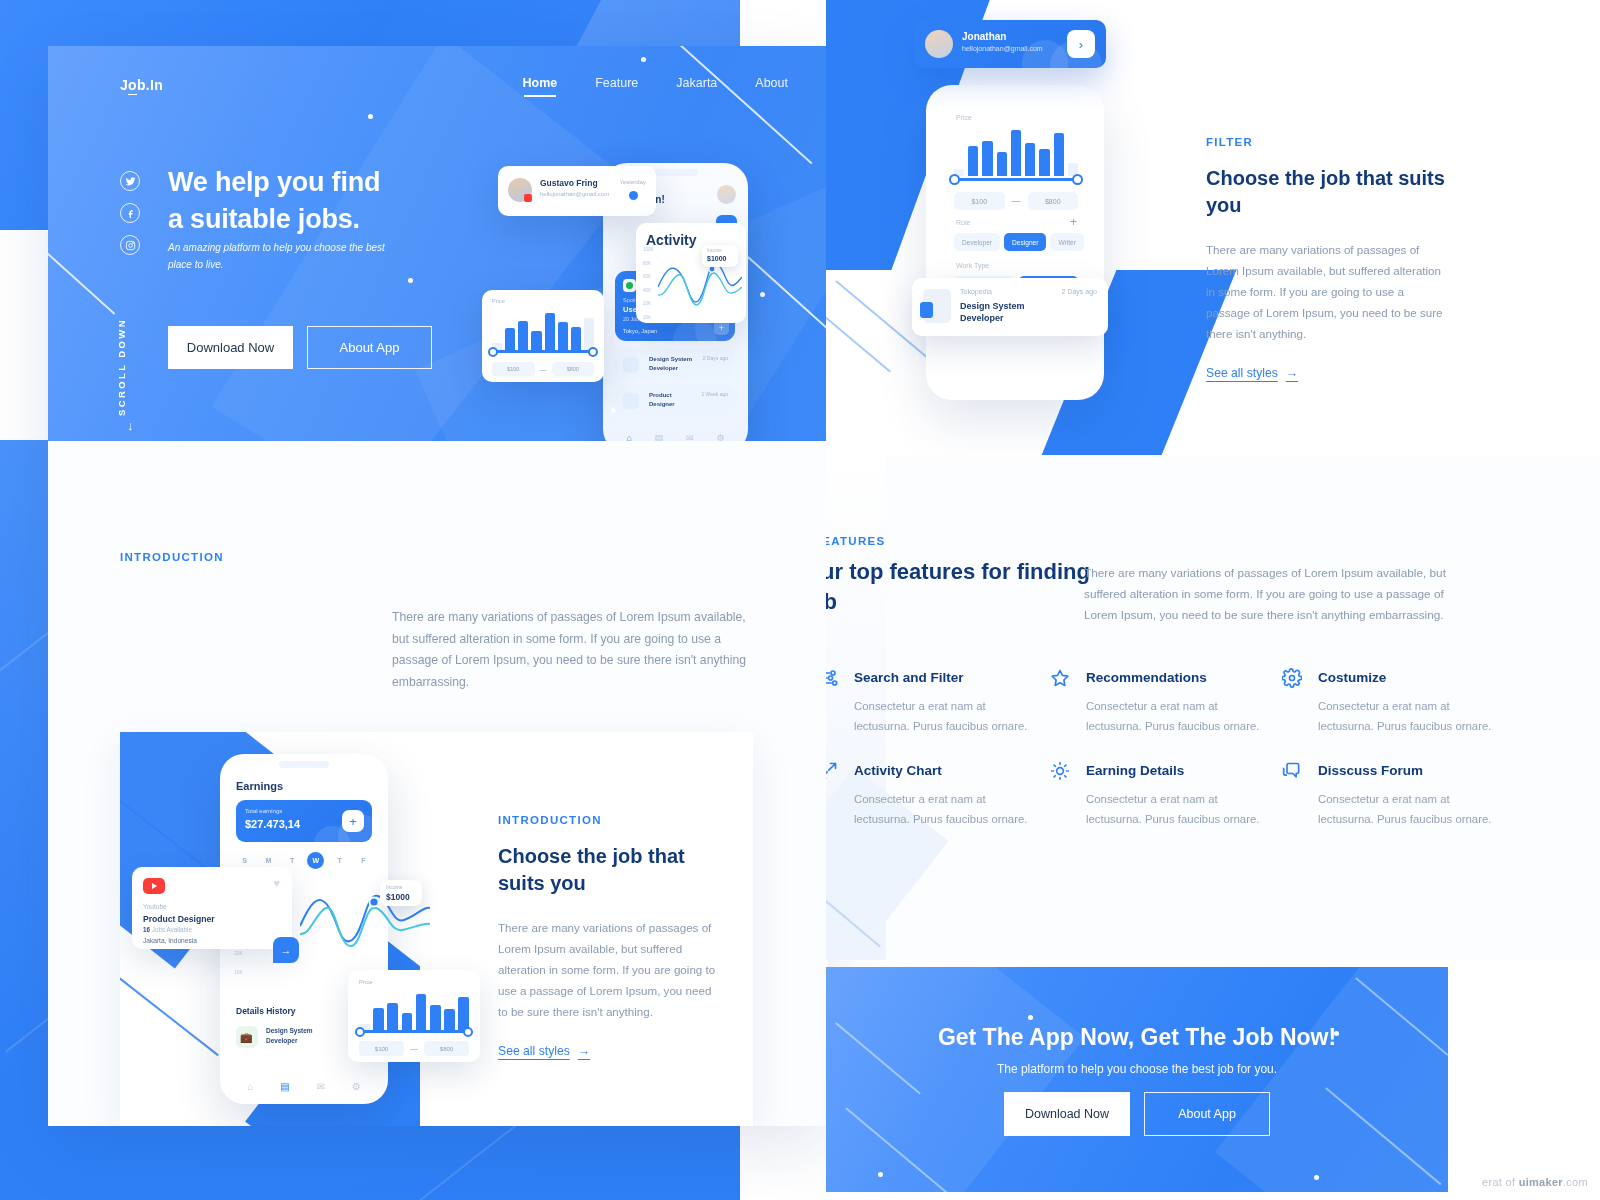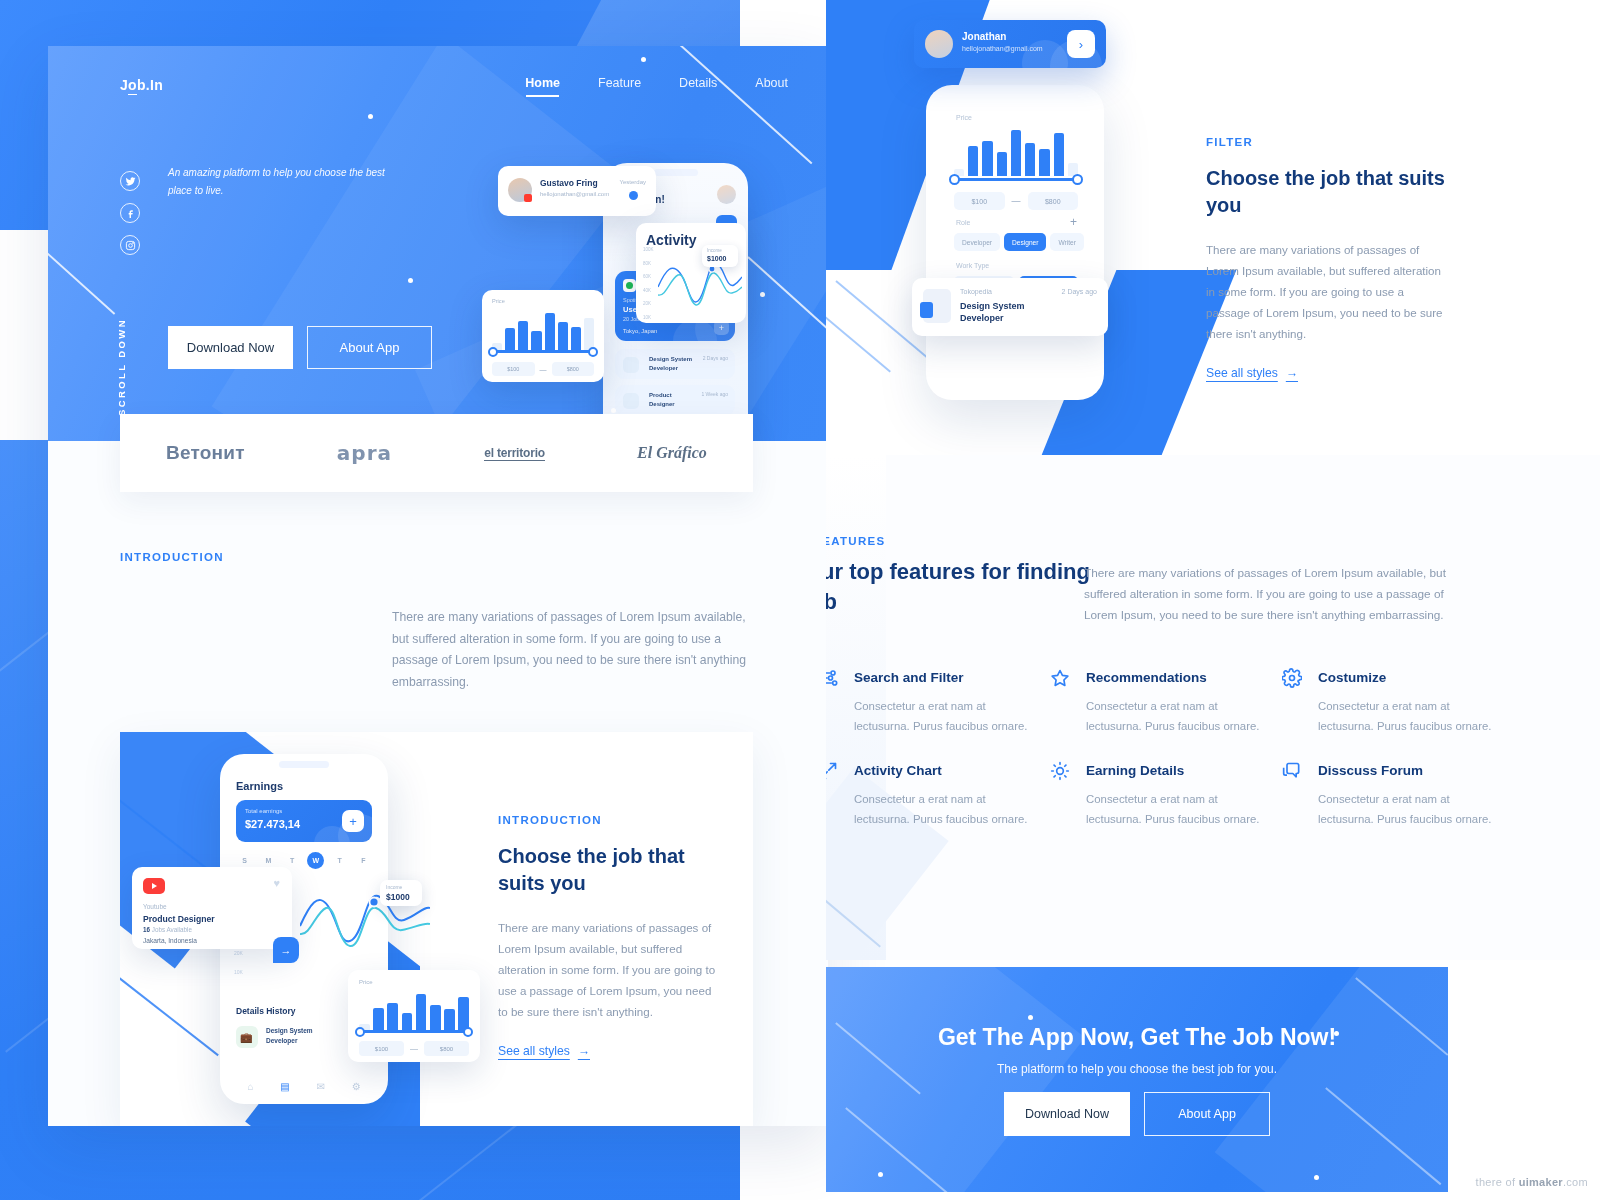--- a/index.html
+++ b/index.html
@@ -392,21 +392,21 @@
       <div class="dot" style="left:320px;top:68px;width:5px;height:5px;"></div>
       <div class="dot" style="left:360px;top:232px;width:5px;height:5px;"></div>
       <div class="dot" style="left:712px;top:246px;width:5px;height:5px;"></div>
       <div class="dot" style="left:563px;top:362px;width:5px;height:5px;"></div>
 
       <div class="logo"><span>J</span><span class="ul">o</span><span>b.In</span></div>
 
       <nav class="nav">
         <a href="#" class="active">Home</a>
         <a href="#">Feature</a>
-        <a href="#">Details</a>
+        <a href="#">Jakarta</a>
         <a href="#">About</a>
       </nav>
 
       <div class="social">
         <div class="s">
           <svg width="11" height="11" viewBox="0 0 24 24" fill="#fff">
               <path d="M23 5a9 9 0 01-2.6.7A4.5 4.5 0 0022.4 3a9 9 0 01-2.9 1.1A4.5 4.5 0 0012 8.1c0 .4 0 .7.1 1A12.8 12.8 0 012.8 3.6a4.5 4.5 0 001.4 6A4.4 4.4 0 012 9v.1a4.5 4.5 0 003.6 4.4 4.5 4.5 0 01-2 .1 4.5 4.5 0 004.2 3.1A9 9 0 011 18.6a12.7 12.7 0 006.9 2c8.3 0 12.8-6.9 12.8-12.8v-.6A9 9 0 0023 5z"></path>
             </svg>
         </div>
         <div class="s">
@@ -419,20 +419,24 @@
               <rect x="3" y="3" width="18" height="18" rx="5"></rect>
               <circle cx="12" cy="12" r="4"></circle>
               <circle cx="17.5" cy="6.5" r="1" fill="#fff"></circle>
             </svg>
         </div>
       </div>
       <div class="scrolldown">SCROLL DOWN</div>
       <div class="scroll-arrow">↓</div>
 
       <div class="hero-copy">
+        <h1>
+          <span>We help you find</span><br>
+          <span>a suitable jobs.</span>
+        </h1>
         <p>An amazing platform to help you choose the best place to live.</p>
       </div>
 
       <div class="hero-btns">
         <div class="btn btn-white">Download Now</div>
         <div class="btn btn-ghost">About App</div>
       </div>
 
       <div class="hero-mock">
         <div class="phone">
@@ -526,26 +530,20 @@
           </div>
           <div class="inputs">
             <div class="ip">$100</div>
             <div class="dash">—</div>
             <div class="ip">$800</div>
           </div>
         </div>
       </div>
     </div>
 
-    <div class="brands">
-      <div class="brand b1">Ветонит</div>
-      <div class="brand b2">apra</div>
-      <div class="brand b3">el territorio</div>
-      <div class="brand b4">El Gráfico</div>
-    </div>
 
     <div class="intro">
       <div class="intro-grid">
         <div class="intro-left">
           <div class="eyebrow">INTRODUCTION</div>
         </div>
         <div class="intro-right">
           <div class="body-txt">There are many variations of passages of Lorem Ipsum available, but suffered alteration in some form. If you are going to use a passage of Lorem Ipsum, you need to be sure there isn't anything embarrassing.</div>
         </div>
       </div>
@@ -823,16 +821,16 @@
 
     <div class="cta-h">Get The App Now, Get The Job Now!</div>
     <div class="cta-p">The platform to help you choose the best job for you.</div>
     <div class="cta-btns">
       <div class="btn btn-white">Download Now</div>
       <div class="btn btn-ghost">About App</div>
     </div>
   </div>
 
   <div class="watermark">
-    <span>there of </span><b>uimaker</b><span>.com</span>
+    <span>erat of </span><b>uimaker</b><span>.com</span>
   </div>
 
 </div>
 
 </body></html>

